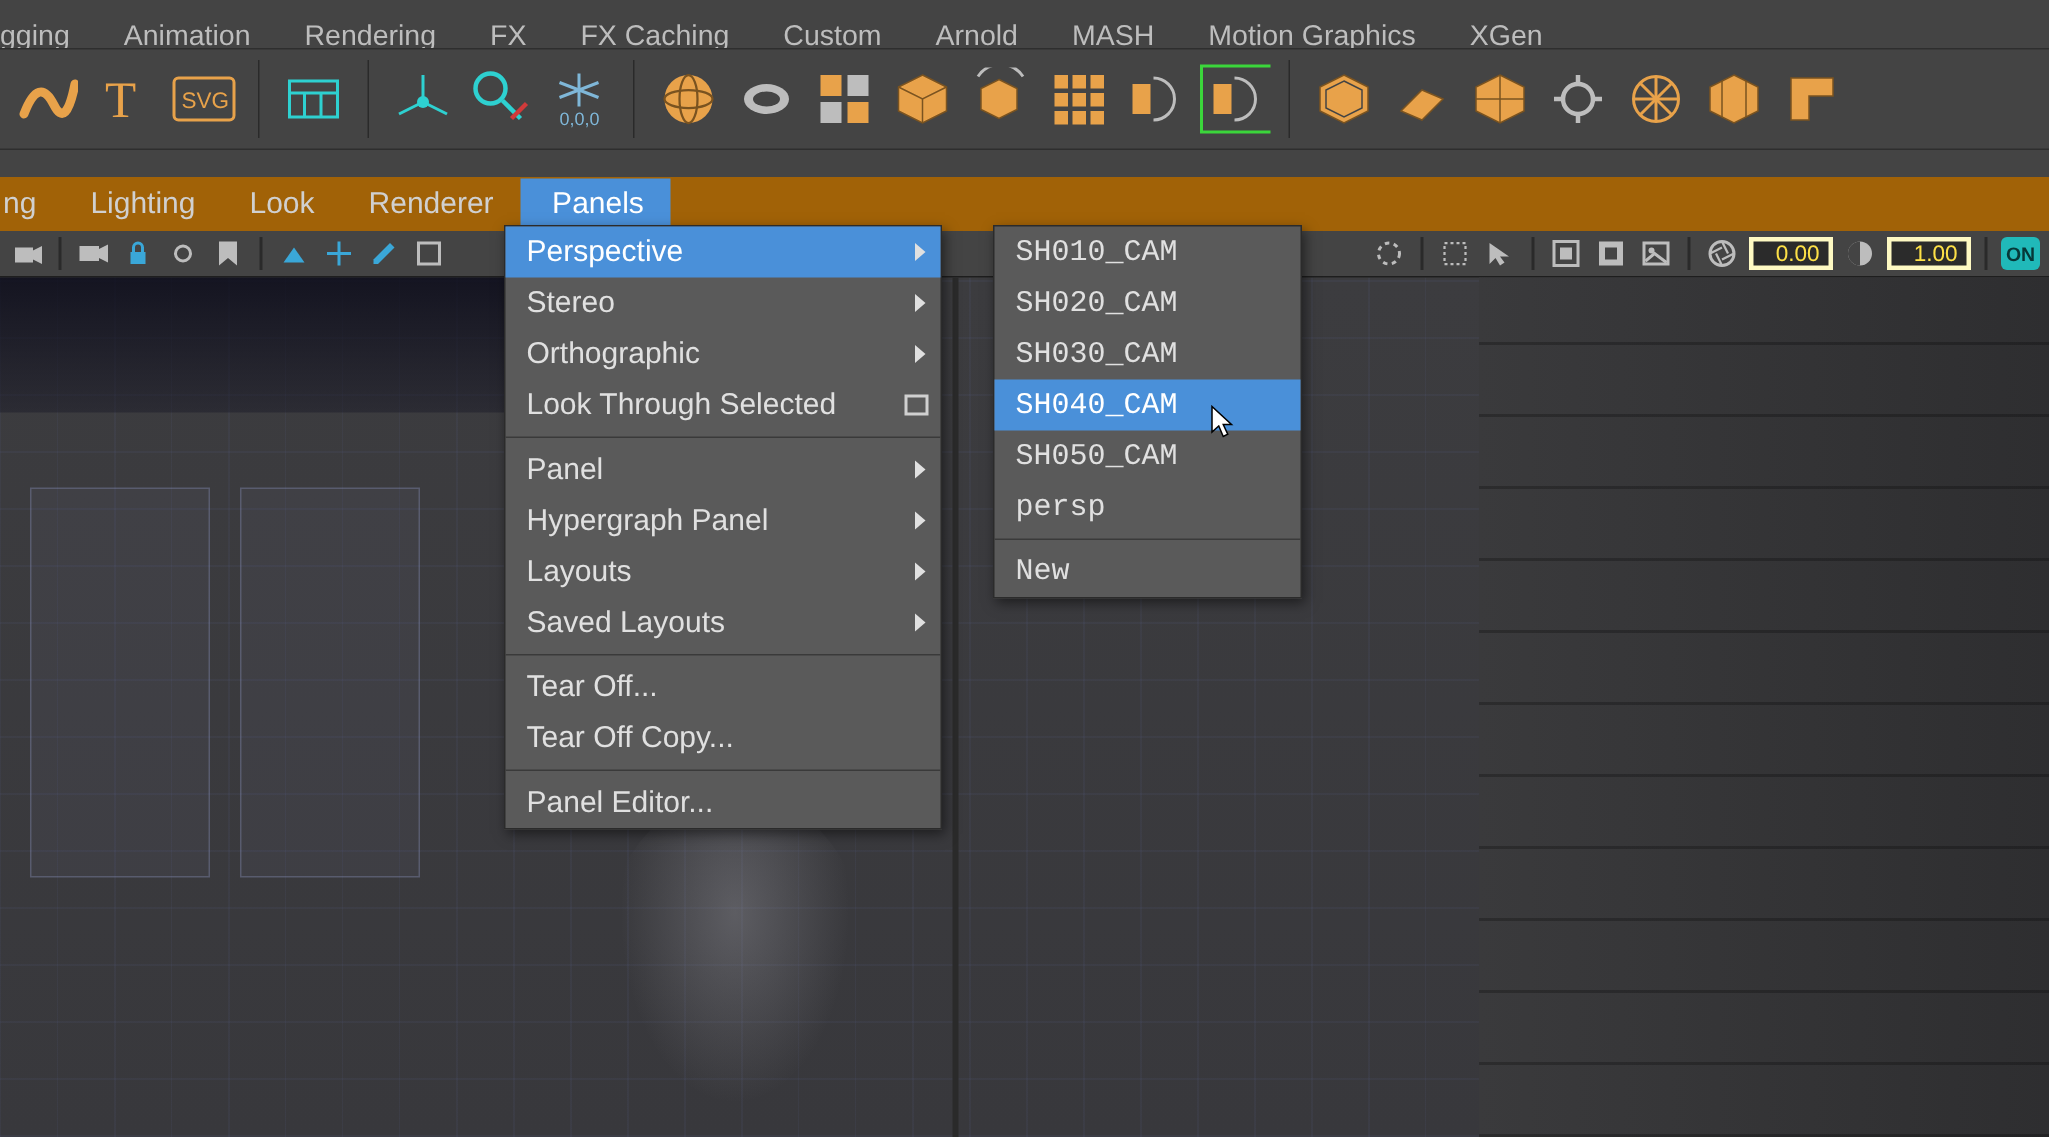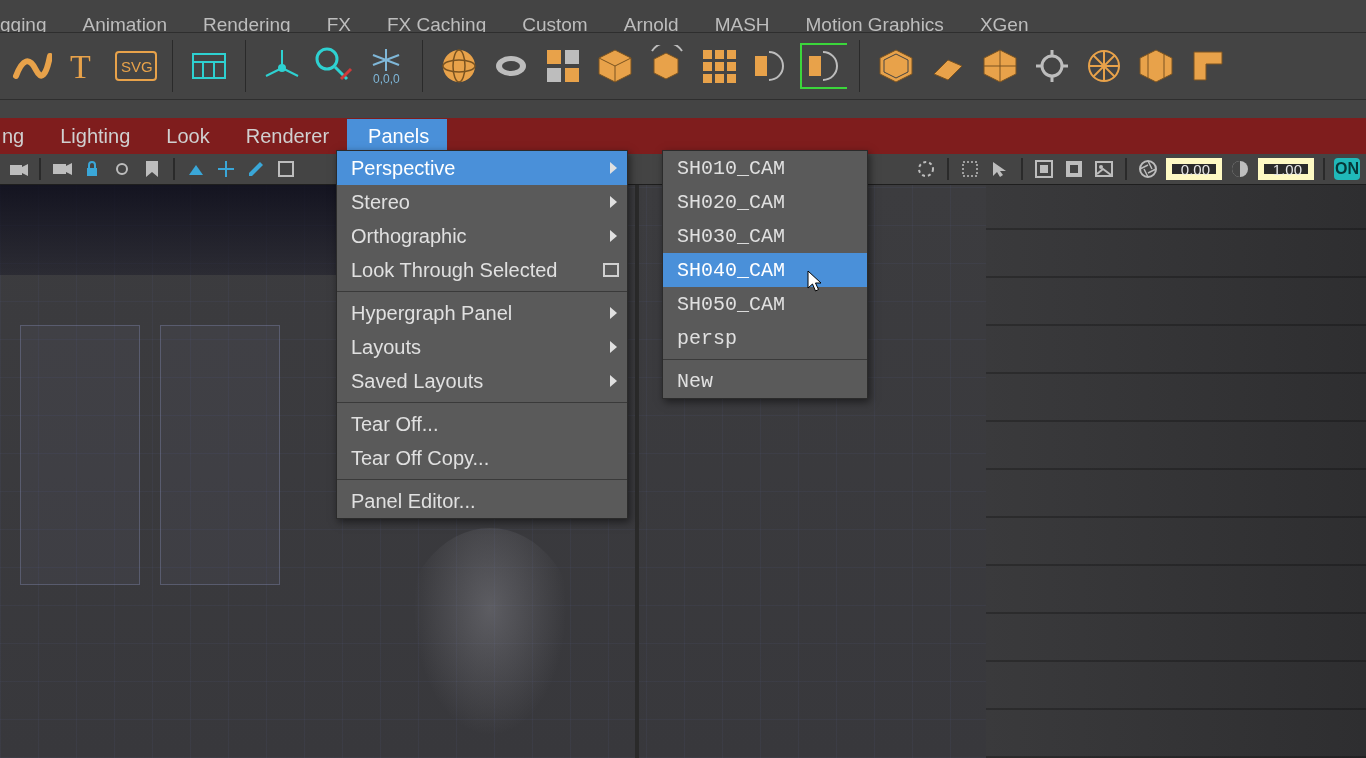--- a/index.html
+++ b/index.html
@@ -48,21 +48,21 @@
     display:flex; align-items:center; justify-content:center;
     cursor:pointer;
   }
   .shelf svg { display:block; }
 
   
   .panel-bar {
     position:absolute; left:0; top:118px;
     height:36px; width:100%;
     display:flex; align-items:center;
-    background:#7f1d1d;
+    background:#a16207;
     padding-left:0;
   }
   .panel-bar .pitem {
     padding:6px 18px;
     font-size:20px;
     color:#d0d0d0;
     cursor:pointer;
   }
   .panel-bar .pitem.active {
     background:#4a90d9;
@@ -85,32 +85,32 @@
     margin:0 3px;
   }
   .viewtools .vic {
     width:24px; height:24px;
     display:flex; align-items:center; justify-content:center;
     cursor:pointer;
   }
   .viewtools .numbox {
     width:56px; height:22px;
     background:#2b2b2b;
-    color:#e5e5e5;
+    color:#fde047;
     font-size:15px;
     display:flex; align-items:center; justify-content:flex-end;
     padding-right:6px;
-    border:6px solid #fef9c3;
+    border:3px solid #fef9c3;
   }
   .viewtools .onbtn {
     width:26px; height:22px;
     border-radius:4px;
     background:#20b9b9;
     color:#063838;
-    font-size:16px; font-weight:bold;
+    font-size:13px; font-weight:bold;
     display:flex; align-items:center; justify-content:center;
   }
 
   
   .viewport {
     position:absolute; left:0; top:184px;
     width:1366px; height:574px;
     background:
       repeating-linear-gradient(0deg, rgba(90,100,150,0.10) 0 1px, transparent 1px 38px),
       repeating-linear-gradient(90deg, rgba(90,100,150,0.10) 0 1px, transparent 1px 38px),
@@ -510,20 +510,21 @@
   <div class="wpane" style="left:160px; top:140px; width:120px; height:260px"></div>
   <div class="headph"></div>
 </div>
 
 <div id="panels-menu" class="menu">
     <div class="row hl">Perspective<span class="arrow"></span></div>
     <div class="row">Stereo<span class="arrow"></span></div>
     <div class="row">Orthographic<span class="arrow"></span></div>
     <div class="row">Look Through Selected<span class="optbox"></span></div>
     <div class="div"></div>
+    <div class="row">Panel<span class="arrow"></span></div>
     <div class="row">Hypergraph Panel<span class="arrow"></span></div>
     <div class="row">Layouts<span class="arrow"></span></div>
     <div class="row">Saved Layouts<span class="arrow"></span></div>
     <div class="div"></div>
     <div class="row">Tear Off...</div>
     <div class="row">Tear Off Copy...</div>
     <div class="div"></div>
     <div class="row">Panel Editor...</div>
   </div>
 

